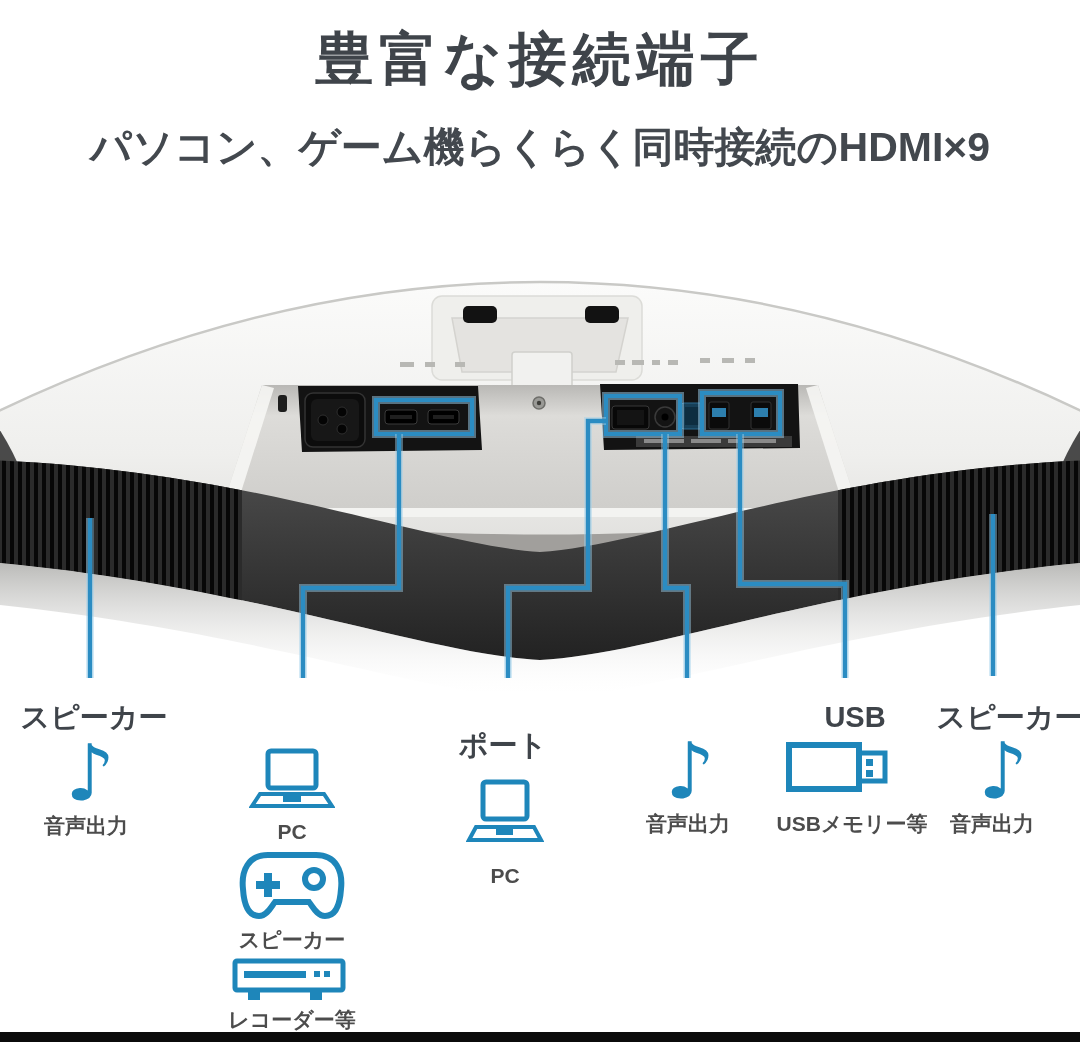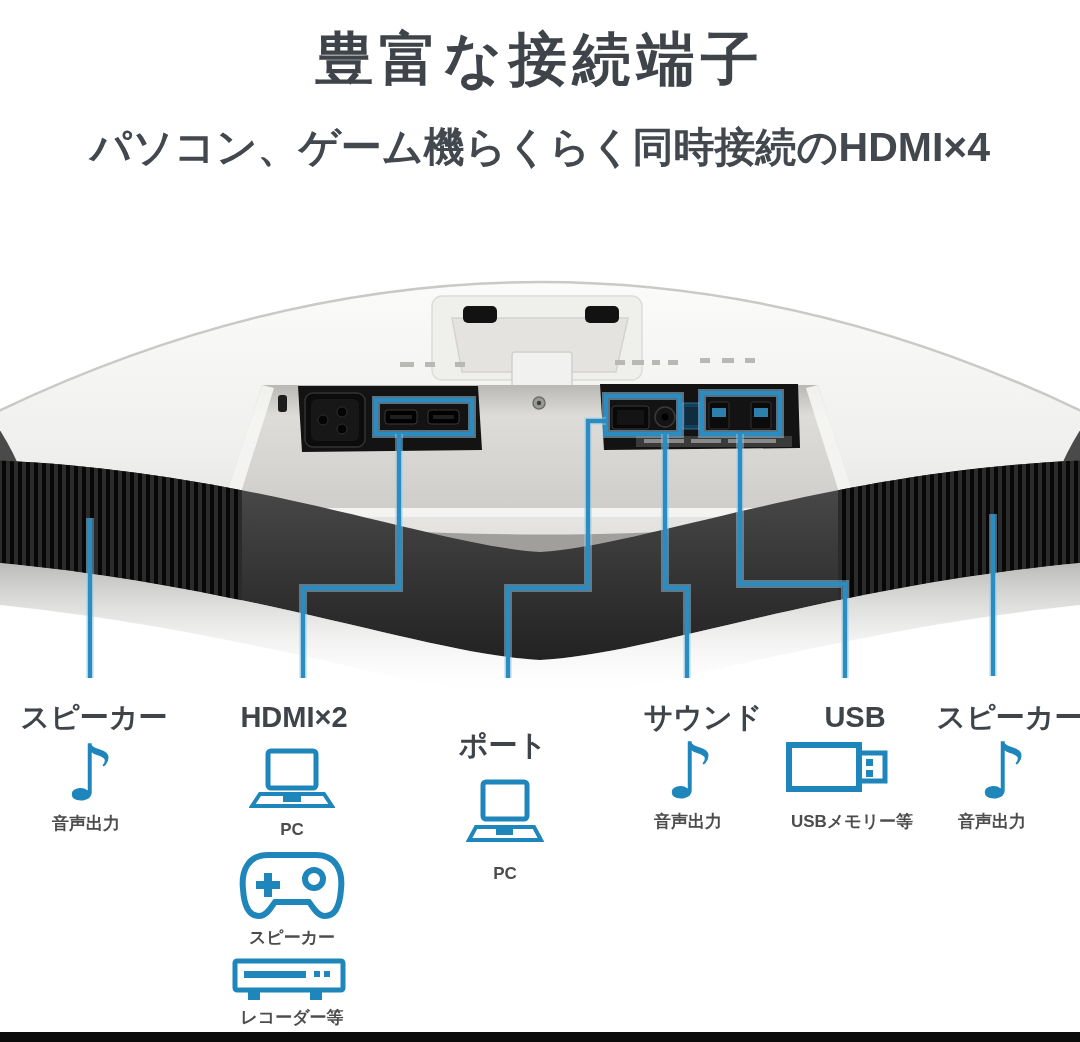--- a/index.html
+++ b/index.html
@@ -16,36 +16,36 @@
     position:absolute;left:0;top:124px;width:1080px;text-align:center;
     font-size:41px;font-weight:bold;color:#43484e;letter-spacing:0px;line-height:1.15;
   }
   .monitor-wrap{position:absolute;left:0;top:258px;width:1080px;height:434px;}
   .port-label{
     position:absolute;transform:translateX(-50%);
     font-size:29px;font-weight:bold;color:#3f444a;white-space:nowrap;line-height:1.2;
   }
   .caption{
     position:absolute;transform:translateX(-50%);
-    font-size:17px;font-weight:bold;color:#4c4c4c;white-space:nowrap;
+    font-size:21px;font-weight:bold;color:#4c4c4c;white-space:nowrap;
   }
   .note{
     position:absolute;transform:translateX(-50%);
     font-size:78px;line-height:1;color:#1e86ba;font-family:"DejaVu Sans",sans-serif;
   }
   .icon-svg{position:absolute;transform:translateX(-50%);}
   .bottom-bar{position:absolute;left:0;top:1032px;width:1080px;height:10px;background:#0b0b0b;}
 </style>
 </head>
 <body>
 
 <div id="stage">
 
   <div class="title">豊富な接続端子</div>
-  <div class="subtitle">パソコン、ゲーム機らくらく同時接続のHDMI×4</div>
+  <div class="subtitle">パソコン、ゲーム機らくらく同時接続のHDMI×9</div>
 
   <div class="monitor-wrap">
     <svg width="1080" height="434" viewBox="0 0 1080 434">
       <defs>
         <linearGradient id="shellGrad" x1="0" y1="0" x2="0" y2="1">
           <stop offset="0" stop-color="#fbfbfa"></stop>
           <stop offset="0.55" stop-color="#efefed"></stop>
           <stop offset="1" stop-color="#d9d8d5"></stop>
         </linearGradient>
         <linearGradient id="floorGrad" x1="0" y1="0" x2="0" y2="1">
@@ -204,23 +204,21 @@
           <g>
             <path d="M993,514 V676" stroke="#9fd0ec" stroke-width="8" opacity="0.45"></path>
             <path d="M993,514 V676" stroke="#2b8cc2" stroke-width="4.4"></path>
           </g>
         </g>
       </g>
     </svg>
   </div>
 
   <div class="port-label" style="left:94px;top:700px;">スピーカー</div>
-  <div class="port-label" style="left:294px;top:700px;">HDMI×2</div>
   <div class="port-label" style="left:503px;top:728px;">ポート</div>
-  <div class="port-label" style="left:703px;top:700px;">サウンド</div>
   <div class="port-label" style="left:855px;top:700px;">USB</div>
   <div class="port-label" style="left:1010px;top:700px;">スピーカー</div>
 
   <div class="note" style="left:90px;top:734px;">♪</div>
   <div class="caption" style="left:86px;top:812px;">音声出力</div>
 
   <svg class="icon-svg" style="left:292px;top:748px;" width="86" height="64" viewBox="0 0 86 64">
     <rect x="19" y="3" width="48" height="37" rx="3" fill="none" stroke="#1e86ba" stroke-width="5"></rect>
     <path d="M11,46 L75,46 L83,58 L3,58 Z" fill="none" stroke="#1e86ba" stroke-width="4"></path>
     <rect x="34" y="46" width="18" height="8" fill="#1e86ba"></rect>

